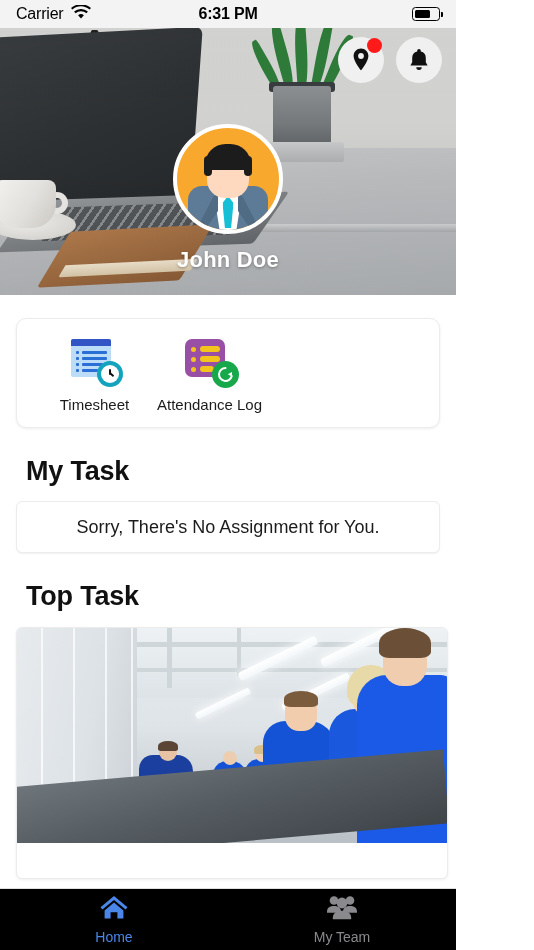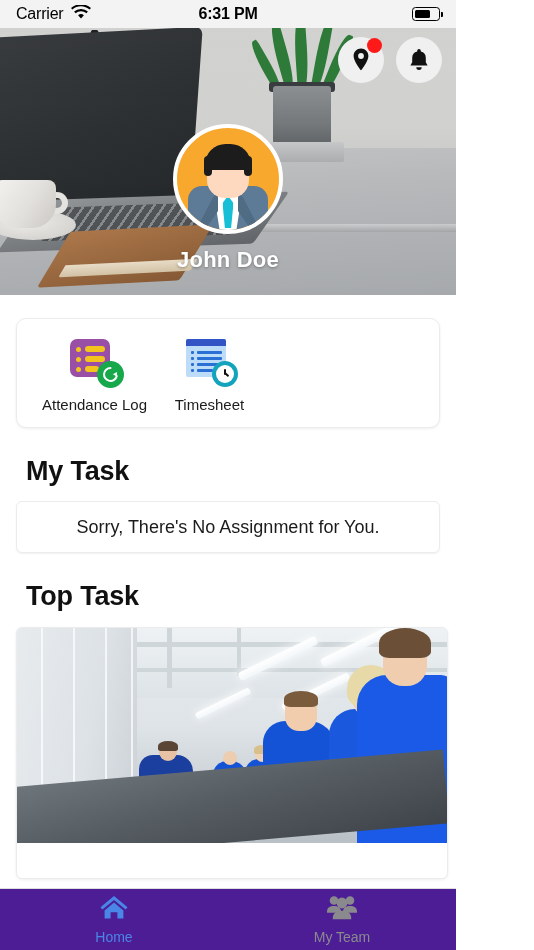--- a/index.html
+++ b/index.html
@@ -180,21 +180,21 @@
   .s-seat { position: absolute; left: 0; right: -30px; top: 110px; height: 66px;
     background: linear-gradient(180deg, #d9ab72, #bf8d53); border-radius: 10px; }
   .s-skirt { position: absolute; left: 4px; right: -30px; top: 168px; height: 44px;
     background: linear-gradient(180deg, #b98a51, #9c7240); }
   .s-pillow { position: absolute; background: linear-gradient(150deg, #e0b373, #c3904f); border-radius: 10px; transform: rotate(-8deg); }
   .s-blanket2 { position: absolute; left: 16px; top: 46px; width: 96px; height: 62px;
     background: linear-gradient(165deg, #9b9793, #817d79); border-radius: 14px; transform: rotate(-10deg); }
   .s-floor { position: absolute; left: 0; right: 0; bottom: 0; height: 26px; background: #efe7db; }
 
   
-  .tabbar { flex: 0 0 62px; height: 62px; background: #4c1d95; border-top: 1px solid #dedede;
+  .tabbar { flex: 0 0 62px; height: 62px; background: #000000; border-top: 1px solid #dedede;
     display: flex; align-items: center; position: relative; z-index: 20; }
   .tab { flex: 1; display: flex; flex-direction: column; align-items: center; gap: 5px; }
   .tab-label { font-size: 14px; }
   .tab-home .tab-label { color: #4a86e8; }
   .tab-team .tab-label { color: #8a8a8e; }
 </style>
 </head>
 <body>
 
 <div class="phone">
@@ -278,58 +278,58 @@
       </div>
       <div class="av-name">John Doe</div>
     </div>
   </div>
 
   <div class="content">
 
     <div class="quick-card">
       <div class="quick-item">
         <div class="qi-art">
-          <div class="at-card"></div>
-          <div class="at-dot" style="left:9px;top:10px;"></div>
-          <div class="at-bar" style="left:18px;top:9px;width:20px;"></div>
-          <div class="at-dot" style="left:9px;top:20px;"></div>
-          <div class="at-bar" style="left:18px;top:19px;width:20px;"></div>
-          <div class="at-dot" style="left:9px;top:30px;"></div>
-          <div class="at-bar" style="left:18px;top:29px;width:14px;"></div>
-          <div class="at-refresh">
-            <svg width="19" height="19" viewBox="0 0 20 20">
-                <path d="M10 3.2a6.8 6.8 0 1 0 6.6 8.4" fill="none" stroke="#fff" stroke-width="2.1" stroke-linecap="round"></path>
-                <path d="M16.9 7.4 16.6 12l-4.2-2.2z" fill="#fff"></path>
-              </svg>
-          </div>
-        </div>
-        <div class="quick-label">Attendance Log</div>
-      </div>
-
-      <div class="quick-item">
-        <div class="qi-art">
           <div class="ts-doc"></div>
           <div class="ts-bar"></div>
           <div class="ts-dot" style="left:9px;top:14px;"></div>
           <div class="ts-line" style="left:15px;top:14px;width:25px;"></div>
           <div class="ts-dot" style="left:9px;top:20px;"></div>
           <div class="ts-line" style="left:15px;top:20px;width:25px;"></div>
           <div class="ts-dot" style="left:9px;top:26px;"></div>
           <div class="ts-line" style="left:15px;top:26px;width:21px;"></div>
           <div class="ts-dot" style="left:9px;top:32px;"></div>
           <div class="ts-line" style="left:15px;top:32px;width:16px;"></div>
           <div class="ts-clock">
               <div class="ts-clock-face">
                 <span class="ts-hand-h"></span>
                 <span class="ts-hand-m"></span>
               </div>
             </div>
         </div>
         <div class="quick-label">Timesheet</div>
       </div>
+
+      <div class="quick-item">
+        <div class="qi-art">
+          <div class="at-card"></div>
+          <div class="at-dot" style="left:9px;top:10px;"></div>
+          <div class="at-bar" style="left:18px;top:9px;width:20px;"></div>
+          <div class="at-dot" style="left:9px;top:20px;"></div>
+          <div class="at-bar" style="left:18px;top:19px;width:20px;"></div>
+          <div class="at-dot" style="left:9px;top:30px;"></div>
+          <div class="at-bar" style="left:18px;top:29px;width:14px;"></div>
+          <div class="at-refresh">
+            <svg width="19" height="19" viewBox="0 0 20 20">
+                <path d="M10 3.2a6.8 6.8 0 1 0 6.6 8.4" fill="none" stroke="#fff" stroke-width="2.1" stroke-linecap="round"></path>
+                <path d="M16.9 7.4 16.6 12l-4.2-2.2z" fill="#fff"></path>
+              </svg>
+          </div>
+        </div>
+        <div class="quick-label">Attendance Log</div>
+      </div>
     </div>
 
     <div class="section-title">My Task</div>
     <div class="task-card">
       <span class="task-empty">Sorry, There's No Assignment for You.</span>
     </div>
 
     <div class="section-title">Top Task</div>
 
     <div class="news-row">

